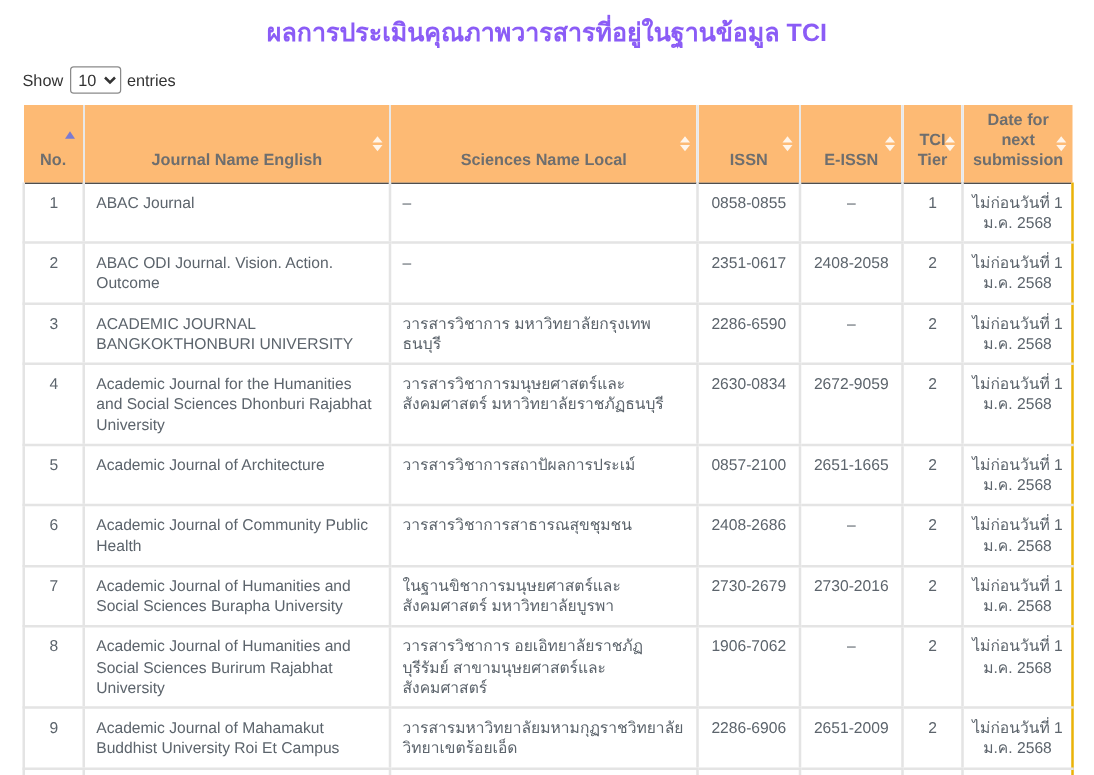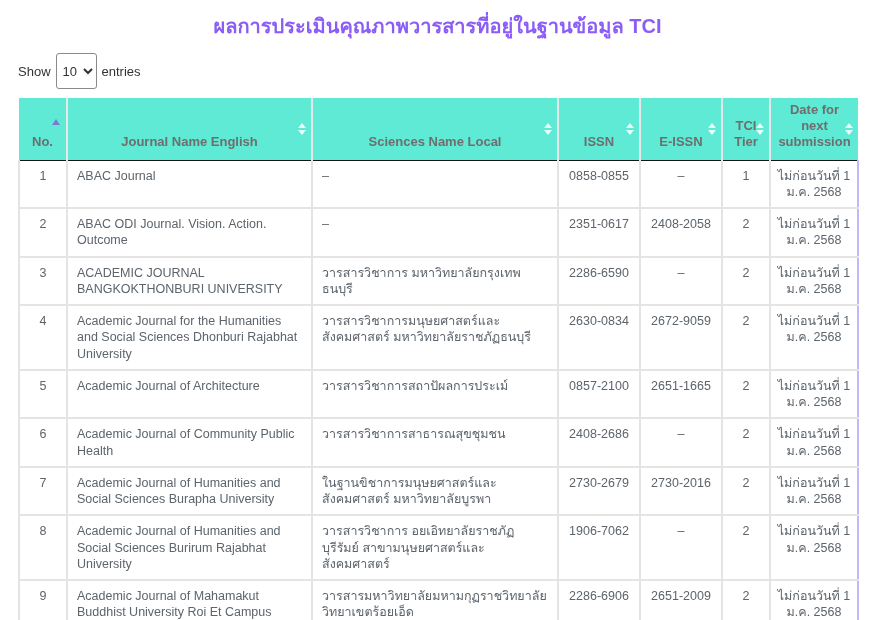--- a/index.html
+++ b/index.html
@@ -12,41 +12,41 @@
     color: #8b5cf6; margin: 10px 0 11px 0;
   }
 
   .controls {
     display: flex; justify-content: space-between; align-items: center;
     font-size: 13px; color: #333; margin-bottom: 9px;
   }
   .length-control { display: flex; align-items: center; }
   .length-control select {
     margin: 0 5px; font-size: 13px; color: #333; background: #fff;
-    border: 1px solid #8a8a8a; border-radius: 3px; padding: 1px 2px; height: 36px;
+    border: 1px solid #8a8a8a; border-radius: 3px; padding: 1px 2px; height: 22px;
   }
   .search-control { display: flex; align-items: center; }
   .search-control label { margin-right: 6px; }
   .search-control input {
     width: 265px; height: 21px; background: #e9e9e9;
     border: 1px solid #e3e3e3; border-radius: 2px; outline: none;
     font-size: 13px; padding: 0 6px; color: #333;
   }
 
   table.journal-table { border-collapse: collapse; width: 839px; table-layout: fixed; }
   col.c-no    { width: 48px; }
   col.c-en    { width: 245px; }
   col.c-local { width: 246px; }
   col.c-issn  { width: 82px; }
   col.c-eissn { width: 82px; }
   col.c-tier  { width: 48px; }
   col.c-date  { width: 88px; }
 
   thead th {
-    background: #5eead4; color: #6e6e6e; font-size: 13px; font-weight: bold;
+    background: #fdba74; color: #6e6e6e; font-size: 13px; font-weight: bold;
     height: 62px; vertical-align: bottom; text-align: center;
     padding: 0 4px 9px 4px; position: relative; line-height: 1.25;
     border-bottom: 1px solid #151515; cursor: pointer;
   }
   thead th + th { border-left: 2px solid #e8e8e8; }
 
   .sort-both {
     position: absolute; right: 4px; top: 50%; margin-top: -6px;
     width: 9px; height: 12px; display: block;
   }
@@ -65,21 +65,21 @@
     border-left: 4px solid transparent; border-right: 4px solid transparent;
     border-bottom: 6px solid #7a7ad2;
   }
 
   tbody tr { height: 44px; }
   tbody td {
     font-size: 12.5px; color: #5c646c; vertical-align: top;
     padding: 7px 9px; line-height: 1.3; background: #fff;
     border-bottom: 2px solid #e4e4e4; border-left: 2px solid #e4e4e4;
   }
-  tbody td:last-child { border-right: 2px solid #c4b5fd; }
+  tbody td:last-child { border-right: 2px solid #eab308; }
   tbody tr:last-child td { border-bottom: 1px solid #151515; }
   tbody td.center { text-align: center; padding-left: 4px; padding-right: 4px; }
 </style>
 </head>
 <body>
 
 <div class="page">
 
   <h1 class="title">ผลการประเมินคุณภาพวารสารที่อยู่ในฐานข้อมูล TCI</h1>
 

